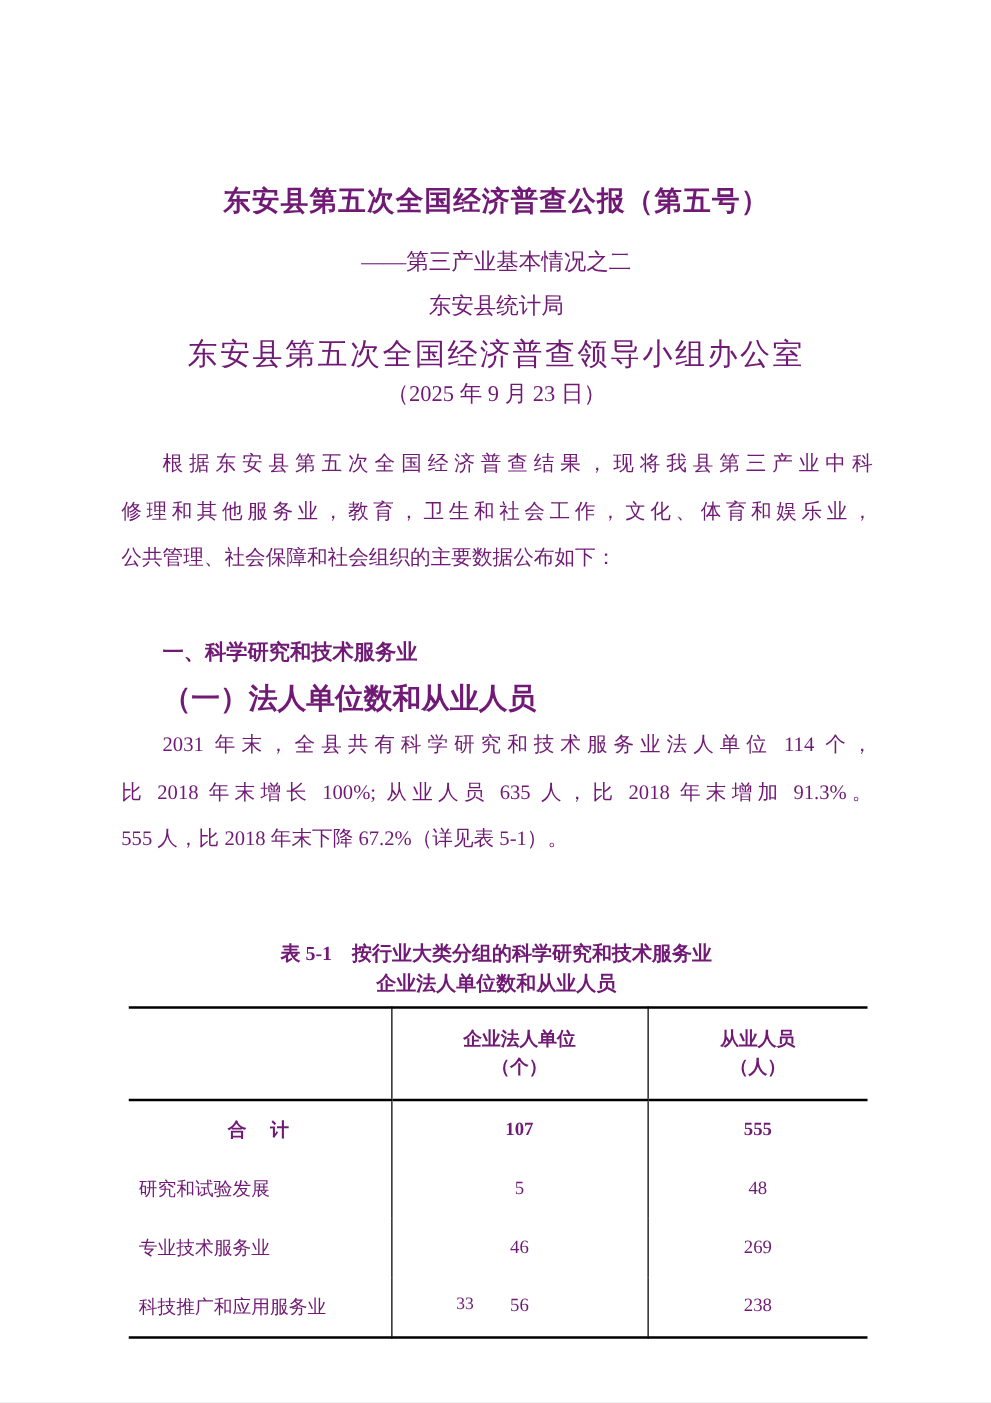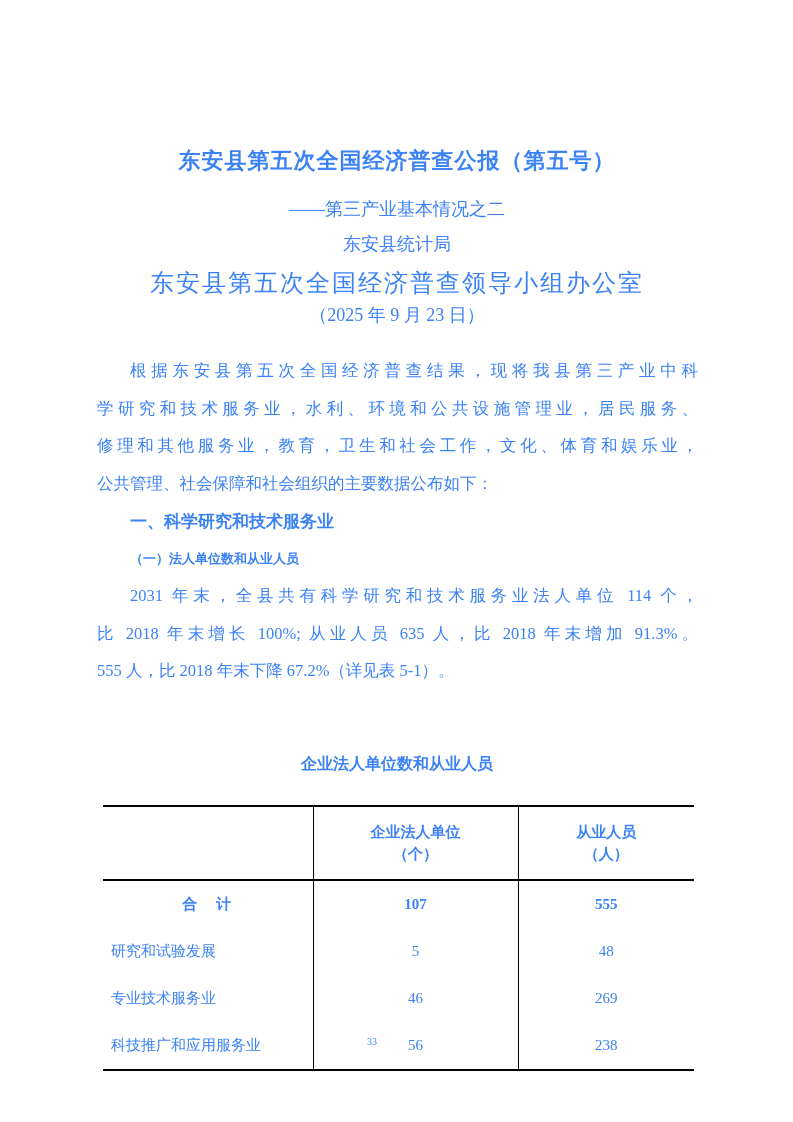--- a/index.html
+++ b/index.html
@@ -6,21 +6,21 @@
     margin: 0;
     padding: 0;
     background: #e8e8e8;
   }
   .page {
     position: relative;
     width: 793px;
     height: 1122px;
     margin: 0 auto;
     background: #ffffff;
-    color: #3b82f6;
+    color: #701a75;
     font-family: "Liberation Serif", "DejaVu Serif", serif;
     overflow: hidden;
   }
   .centered-block {
     position: absolute;
     left: 97px;
     width: 600px;
     text-align: center;
   }
   .doc-title {
@@ -72,21 +72,21 @@
     overflow: hidden;
   }
   .heading2 {
     position: absolute;
     left: 97px;
     top: 540px;
     width: 601px;
     padding-left: 33px;
     box-sizing: border-box;
     font-weight: bold;
-    font-size: 13px;
+    font-size: 23px;
     line-height: 37.5px;
     height: 37.5px;
     overflow: hidden;
   }
   sup.fnote {
     font-size: 10px;
     vertical-align: super;
     line-height: 0;
   }
 
@@ -143,51 +143,51 @@
     text-align: center;
     letter-spacing: 2px;
   }
 
   .page-number {
     position: absolute;
     left: 0;
     top: 1036px;
     width: 744px;
     text-align: center;
-    font-size: 10px;
+    font-size: 14px;
   }
 </style>
 </head>
 <body>
 
 <div class="page">
 
   <div class="centered-block doc-title">东安县第五次全国经济普查公报（第五号）</div>
   <div class="centered-block doc-subtitle">——第三产业基本情况之二</div>
   <div class="centered-block doc-issuer1">东安县统计局</div>
   <div class="centered-block doc-issuer2">东安县第五次全国经济普查领导小组办公室</div>
   <div class="centered-block doc-date">（2025 年 9 月 23 日）</div>
 
   <div class="para para1">
     <div class="line indent jfull">根据东安县第五次全国经济普查结果，现将我县第三产业中科</div>
-    <div class="line jfull">学研究和技术服务业，水利、环境和公共设施管理业，居民服务、</div>
     <div class="line jfull">修理和其他服务业，教育，卫生和社会工作，文化、体育和娱乐业，</div>
     <div class="line">公共管理、社会保障和社会组织的主要数据公布如下：</div>
   </div>
 
   <div class="heading1">一、科学研究和技术服务业</div>
   <div class="heading2">（一）法人单位数和从业人员</div>
 
   <div class="para para2">
     <div class="line indent jfull">2031 年末，全县共有科学研究和技术服务业法人单位 114 个，</div>
     <div class="line jfull">比 2018 年末增长 100%; 从业人员 635 人，比 2018 年末增加 91.3%。</div>
     <div class="line">555 人，比 2018 年末下降 67.2%（详见表 5-1）。</div>
   </div>
 
   <div class="table-title">
+    <div>表 5-1　按行业大类分组的科学研究和技术服务业</div>
     <div>企业法人单位数和从业人员</div>
   </div>
 
   <table class="data-table">
     <colgroup>
       <col class="c1">
         <col class="c2">
         <col class="c3">
     </colgroup>
     <thead>

